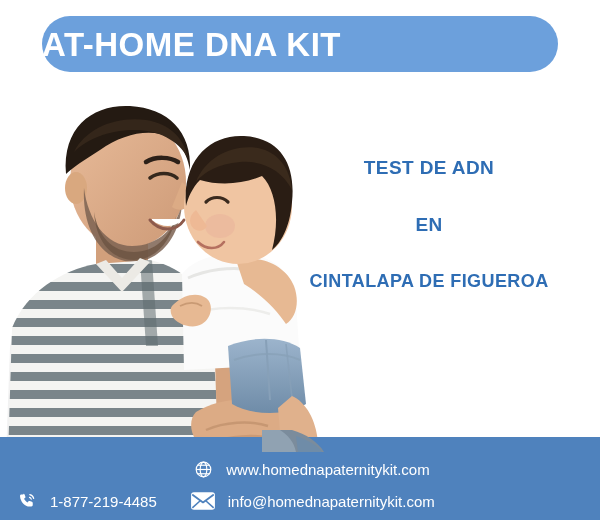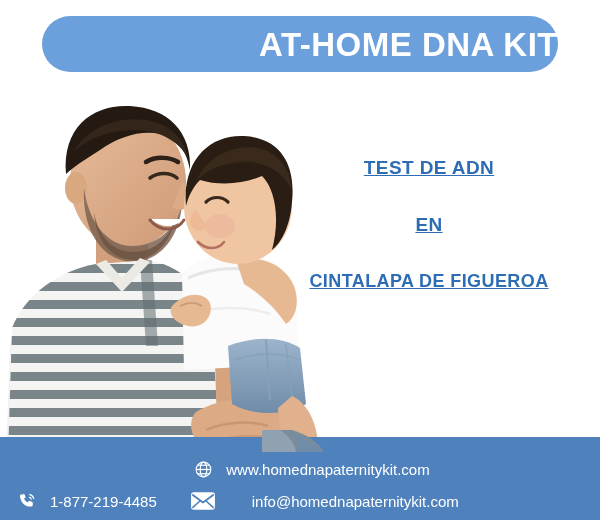--- a/index.html
+++ b/index.html
@@ -25,21 +25,21 @@
   .title-badge {
     position: absolute;
     left: 42px;
     top: 16px;
     width: 516px;
     height: 56px;
     background: #6ca0dc;
     border-radius: 28px;
     display: flex;
     align-items: center;
-    justify-content: flex-end;
+    justify-content: flex-start;
     box-sizing: border-box;
   }
   .title-badge-text {
     color: #ffffff;
     font-size: 33px;
     font-weight: bold;
     letter-spacing: 0.5px;
     line-height: 1;
     white-space: nowrap;
     font-family: "Liberation Sans", sans-serif;
@@ -65,21 +65,20 @@
     text-align: center;
     color: #2e6db4;
   }
   .headline-line {
     font-size: 19px;
     font-weight: bold;
     letter-spacing: 0.4px;
     line-height: 1;
     white-space: nowrap;
     font-family: "Liberation Sans", sans-serif;
-    text-decoration: underline;
   }
   .hl-1 { margin-bottom: 38px; }
   .hl-2 { margin-bottom: 38px; margin-top: 25px; }
   .hl-3 { font-size: 18px; }
 
   
   .footer {
     position: absolute;
     left: 0px;
     top: 437px;
@@ -108,21 +107,21 @@
     left: 0;
     right: 0;
     top: 54px;
     justify-content: flex-start;
     margin-left: 17px;
   }
   .footer-item {
     display: flex;
     align-items: center;
   }
-  .footer-item + .footer-item { margin-left: 34px; gap: 24px; }
+  .footer-item + .footer-item { margin-left: 34px; }
   .footer-icon {
     display: inline-flex;
     align-items: center;
     justify-content: center;
     margin-right: 13px;
     flex: 0 0 auto;
   }
   .footer-text { line-height: 1; }
 
   

